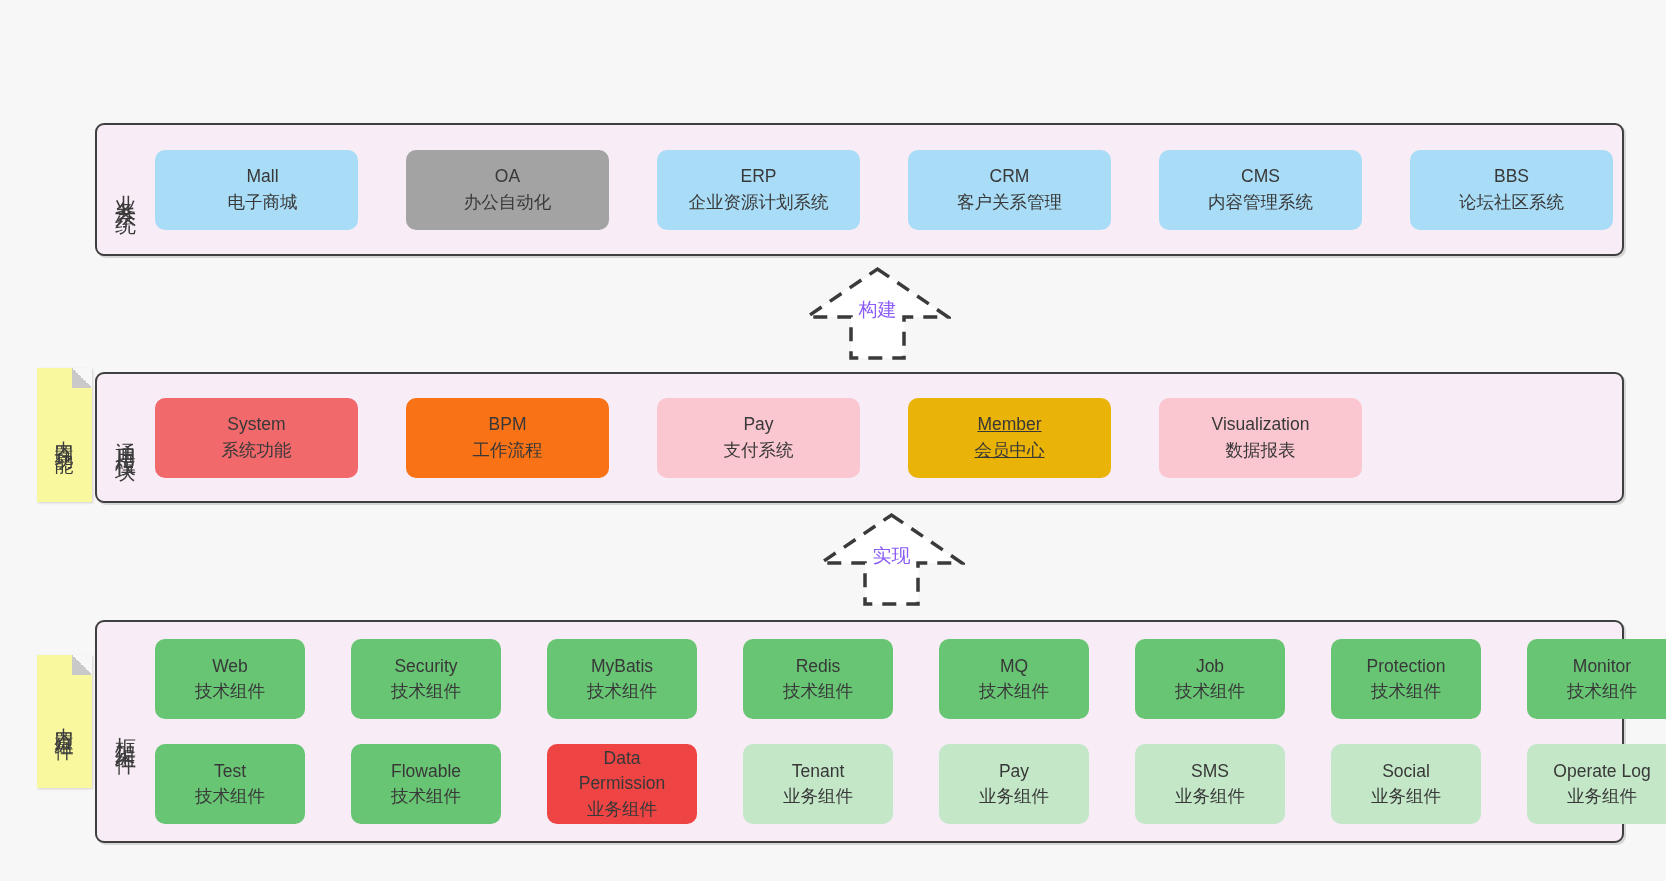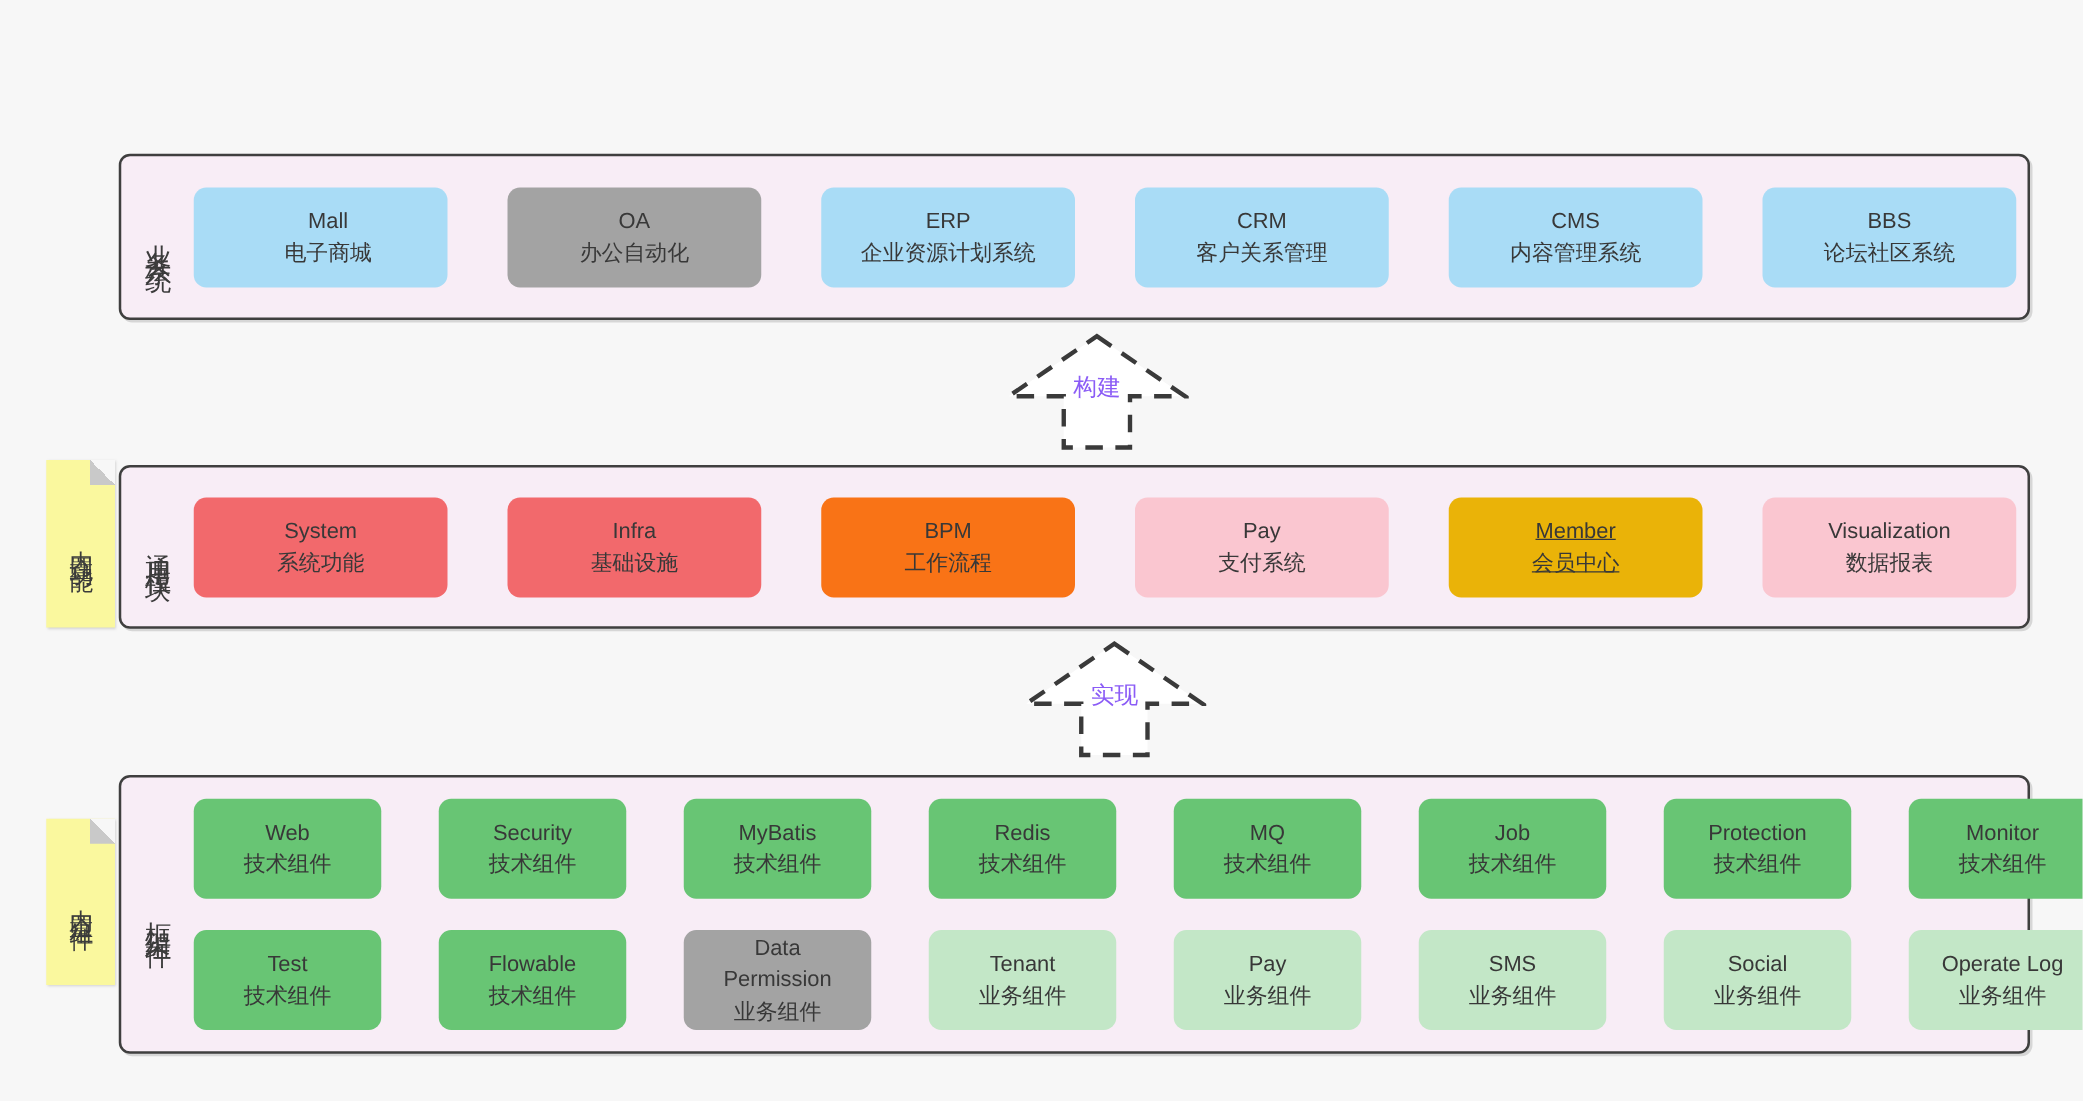--- a/index.html
+++ b/index.html
@@ -143,24 +143,20 @@
   <section class="layer layer-2">
     <div class="gutter">
       <span class="vlabel">通用模块</span>
     </div>
     <div class="rows">
         <div class="box-row">
           <div class="box" style="background: rgb(242, 105, 108);">
             <div class="box-name">System</div>
             <div class="box-desc">系统功能</div>
           </div>
-          <div class="box" style="background: rgb(242, 105, 108);">
-            <div class="box-name">Infra</div>
-            <div class="box-desc">基础设施</div>
-          </div>
           <div class="box" style="background: #f97316;">
             <div class="box-name">BPM</div>
             <div class="box-desc">工作流程</div>
           </div>
           <div class="box" style="background: rgb(250, 198, 208);">
             <div class="box-name">Pay</div>
             <div class="box-desc">支付系统</div>
           </div>
           <div class="box" style="background: #eab308; text-decoration: underline;">
             <div class="box-name">Member</div>
@@ -222,21 +218,21 @@
         </div>
         <div class="box-row">
           <div class="box" style="background: rgb(104, 197, 116);">
             <div class="box-name">Test</div>
             <div class="box-desc">技术组件</div>
           </div>
           <div class="box" style="background: rgb(104, 197, 116);">
             <div class="box-name">Flowable</div>
             <div class="box-desc">技术组件</div>
           </div>
-          <div class="box" style="background: #a3a3a3;">
+          <div class="box" style="background: #ef4444;">
             <div class="box-name">Data
 Permission</div>
             <div class="box-desc">业务组件</div>
           </div>
           <div class="box" style="background: rgb(195, 231, 199);">
             <div class="box-name">Tenant</div>
             <div class="box-desc">业务组件</div>
           </div>
           <div class="box" style="background: rgb(195, 231, 199);">
             <div class="box-name">Pay</div>

